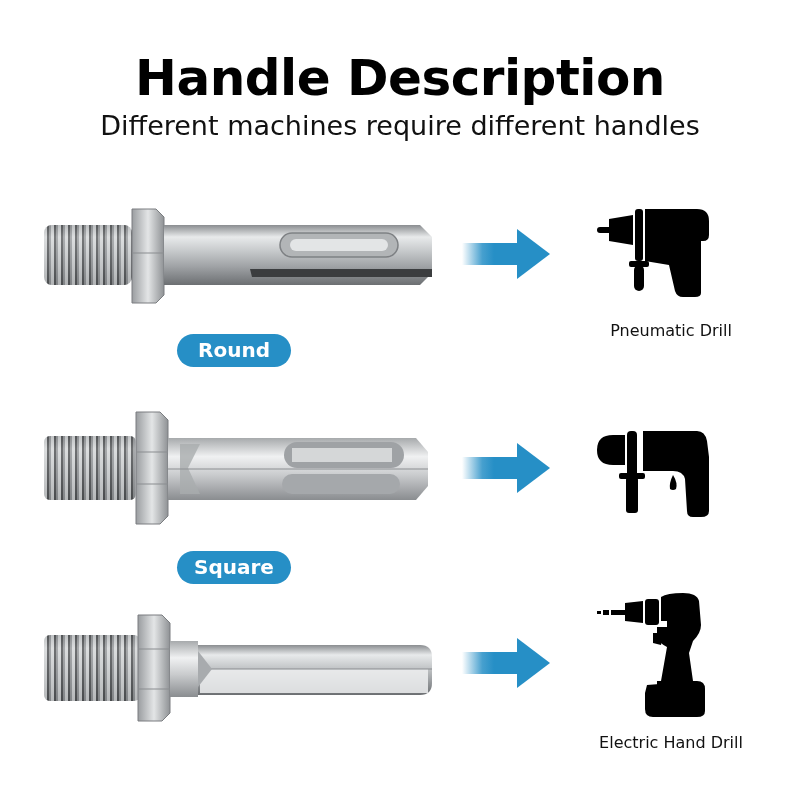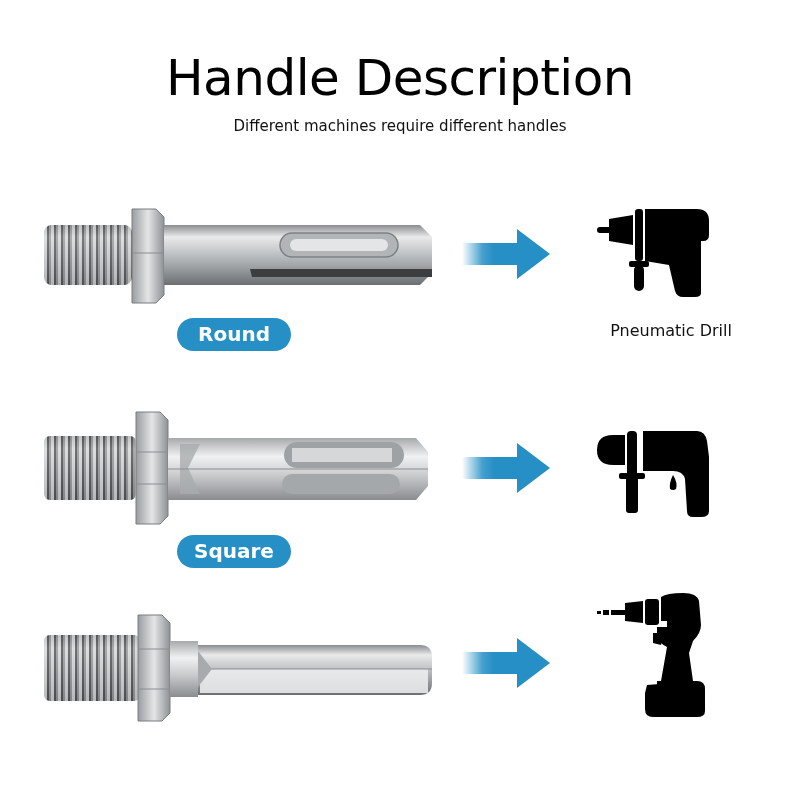--- a/index.html
+++ b/index.html
@@ -1,21 +1,21 @@
 <!DOCTYPE html>
 <html><head>
   <meta charset="utf-8">
   <style>
     html, body { margin: 0; padding: 0; background: #ffffff; }
     body { width: 800px; height: 800px; position: relative; overflow: hidden; font-family: "DejaVu Sans", "Liberation Sans", sans-serif; color: #000; }
-    .title { position: absolute; left: 0; width: 800px; top: 48px; text-align: center; font-size: 50px; font-weight: normal; letter-spacing: -0.5px; line-height: 60px; }
-    .subtitle { position: absolute; left: 0; width: 800px; top: 112px; text-align: center; font-size: 15px; line-height: 28px; color: #111; }
+    .title { position: absolute; left: 0; width: 800px; top: 48px; text-align: center; font-size: 50px; font-weight: bold; letter-spacing: -0.5px; line-height: 60px; }
+    .subtitle { position: absolute; left: 0; width: 800px; top: 112px; text-align: center; font-size: 27px; line-height: 28px; color: #111; }
     .row { position: absolute; left: 0; width: 800px; height: 200px; }
     .bit { position: absolute; left: 40px; }
-    .pill { position: absolute; left: 177px; width: 114px; height: 33px; border-radius: 17px; background: #268fc6; color: #fff; font-weight: bold; font-size: 20px; text-align: center; line-height: 33px; }
+    .pill { position: absolute; left: 177px; width: 114px; height: 33px; border-radius: 17px; background: #268fc6; color: #fff; font-weight: bold; font-size: 20px; text-align: center; line-height: 33px; margin-top: 16px; }
     .arrow { position: absolute; left: 462px; width: 88px; height: 50px; }
     .tool { position: absolute; }
     .tool-label { position: absolute; width: 240px; text-align: center; font-size: 16px; color: #111; }
   </style>
 </head>
 <body>
 
 <svg width="0" height="0" style="position:absolute">
   <defs>
     <linearGradient id="metal" x1="0" y1="0" x2="0" y2="1">
@@ -136,13 +136,14 @@
     <rect x="0" y="18" width="4" height="3" fill="#000"></rect>
     <rect x="6" y="17" width="6" height="5" fill="#000"></rect>
     <rect x="14" y="17" width="14" height="5" fill="#000"></rect>
     <path d="M28,10 L46,8 L46,30 L28,28 Z" fill="#000"></path>
     <rect x="48" y="6" width="14" height="26" rx="3" fill="#000"></rect>
     <path d="M64,4 Q70,0 86,0 Q100,0 102,8 L104,32 Q104,40 96,48 L92,60 L96,88 L64,88 L70,54 Q62,50 60,44 L60,34 L70,34 L70,28 L64,28 Z" fill="#000"></path>
     <path d="M56,40 L66,40 L64,52 L56,50 Z" fill="#000"></path>
     <path d="M50,92 L100,88 Q108,88 108,96 L108,118 Q108,124 100,124 L56,124 Q48,124 48,116 L48,100 Z" fill="#000"></path>
     <rect x="60" y="88" width="40" height="6" fill="#000"></rect>
   </svg>
+  <div class="tool-label" style="left:551px;top:128px;">Electric Hand Drill</div>
 </div>
 
 </body></html>

